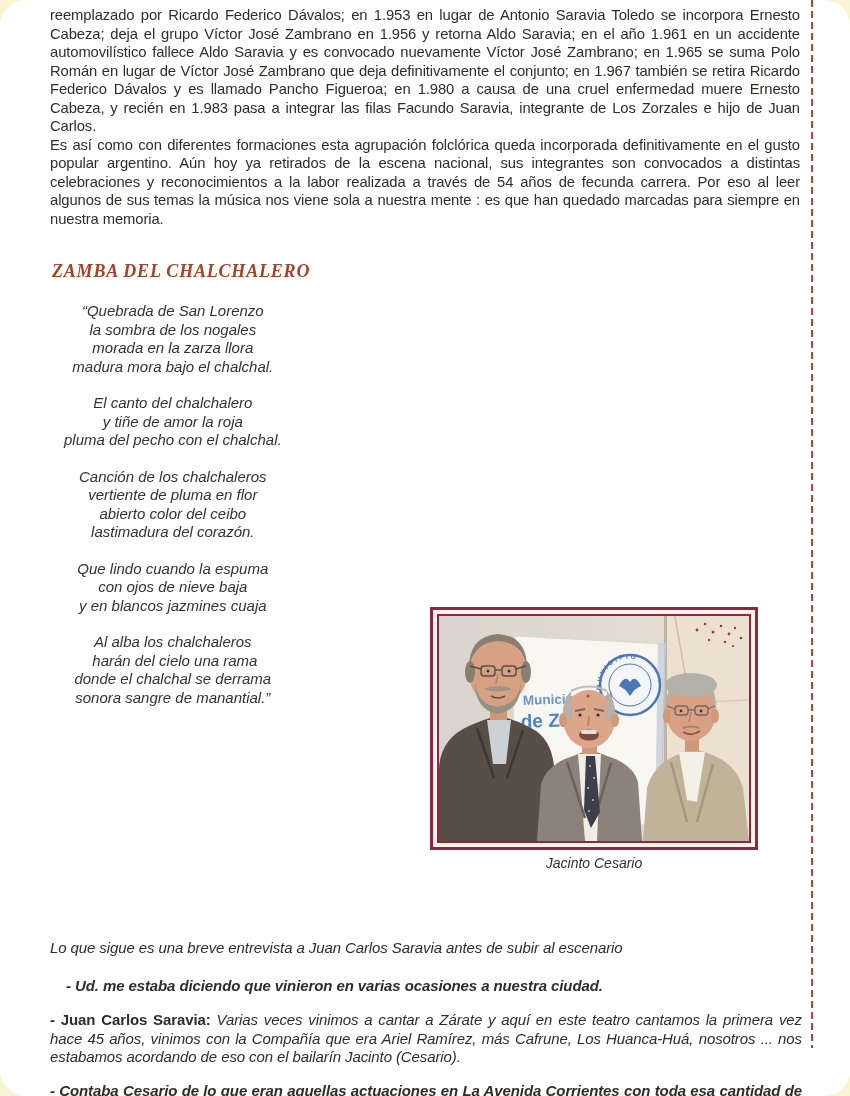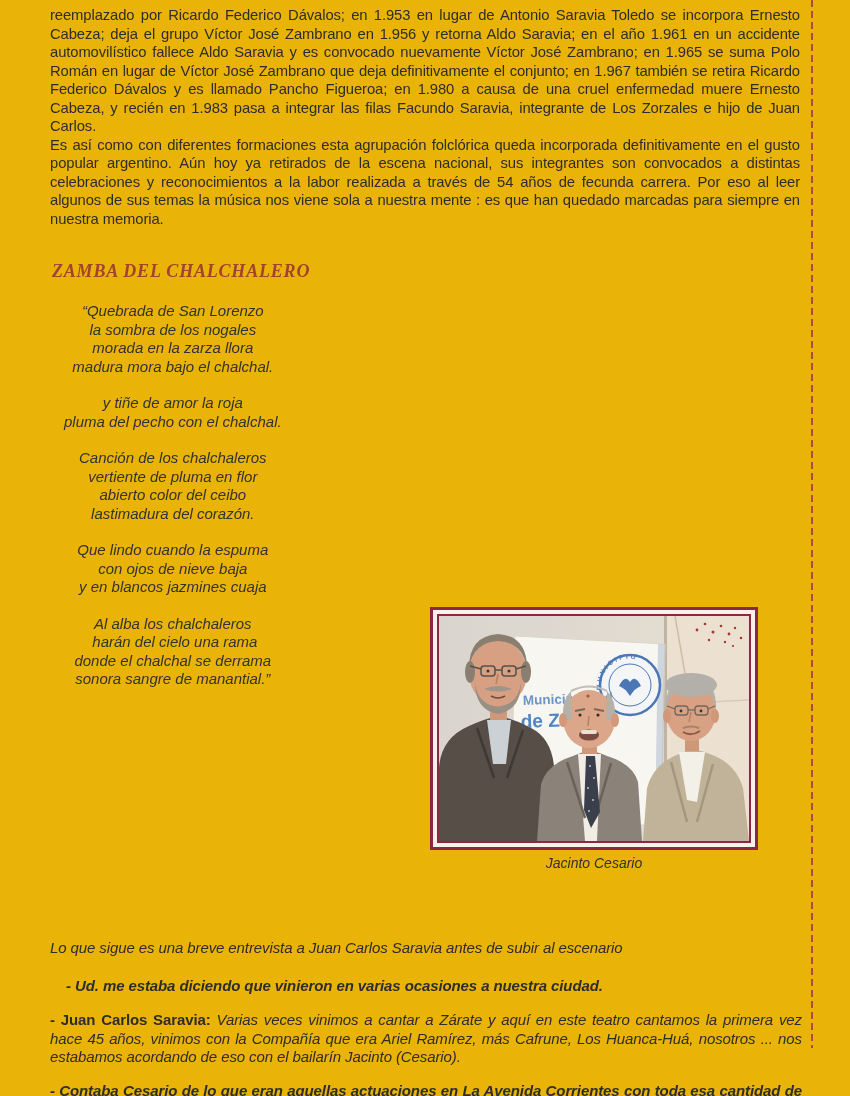--- a/index.html
+++ b/index.html
@@ -1,18 +1,18 @@
 <!DOCTYPE html>
 <html><head>
 <meta charset="utf-8">
 <style>
   html,body{margin:0;padding:0;background:#fbf4d2;}
   .page{
-    position:relative;width:850px;height:1096px;background:#eab308;
-    font-family:"Liberation Sans", sans-serif;color:#2e2d2a;overflow:hidden;
+    position:relative;width:850px;height:1096px;background:#ffffff;
+    font-family:"Liberation Sans", sans-serif;color:#2e2d2a;overflow:hidden;border-radius:26px;
   }
   .dashed-rule{
     position:absolute;left:811px;top:0;width:2px;height:1048px;
     background:repeating-linear-gradient(to bottom,#b2473f 0 7px,transparent 7px 11px);
   }
   .article-text{
     position:absolute;top:6px;left:50px;width:750px;
     font-size:14.8px;line-height:18.55px;text-align:justify;letter-spacing:-0.1px;
   }
   .article-text p{margin:0;}
@@ -60,20 +60,21 @@
   <h2 class="song-title">ZAMBA DEL CHALCHALERO</h2>
 
   <div class="poem">
     <div class="stanza">
       <div class="pline">“Quebrada de San Lorenzo</div>
       <div class="pline">la sombra de los nogales</div>
       <div class="pline">morada en la zarza llora</div>
       <div class="pline">madura mora bajo el chalchal.</div>
     </div>
     <div class="stanza">
+      <div class="pline">El canto del chalchalero</div>
       <div class="pline">y tiñe de amor la roja</div>
       <div class="pline">pluma del pecho con el chalchal.</div>
     </div>
     <div class="stanza">
       <div class="pline">Canción de los chalchaleros</div>
       <div class="pline">vertiente de pluma en flor</div>
       <div class="pline">abierto color del ceibo</div>
       <div class="pline">lastimadura del corazón.</div>
     </div>
     <div class="stanza">

